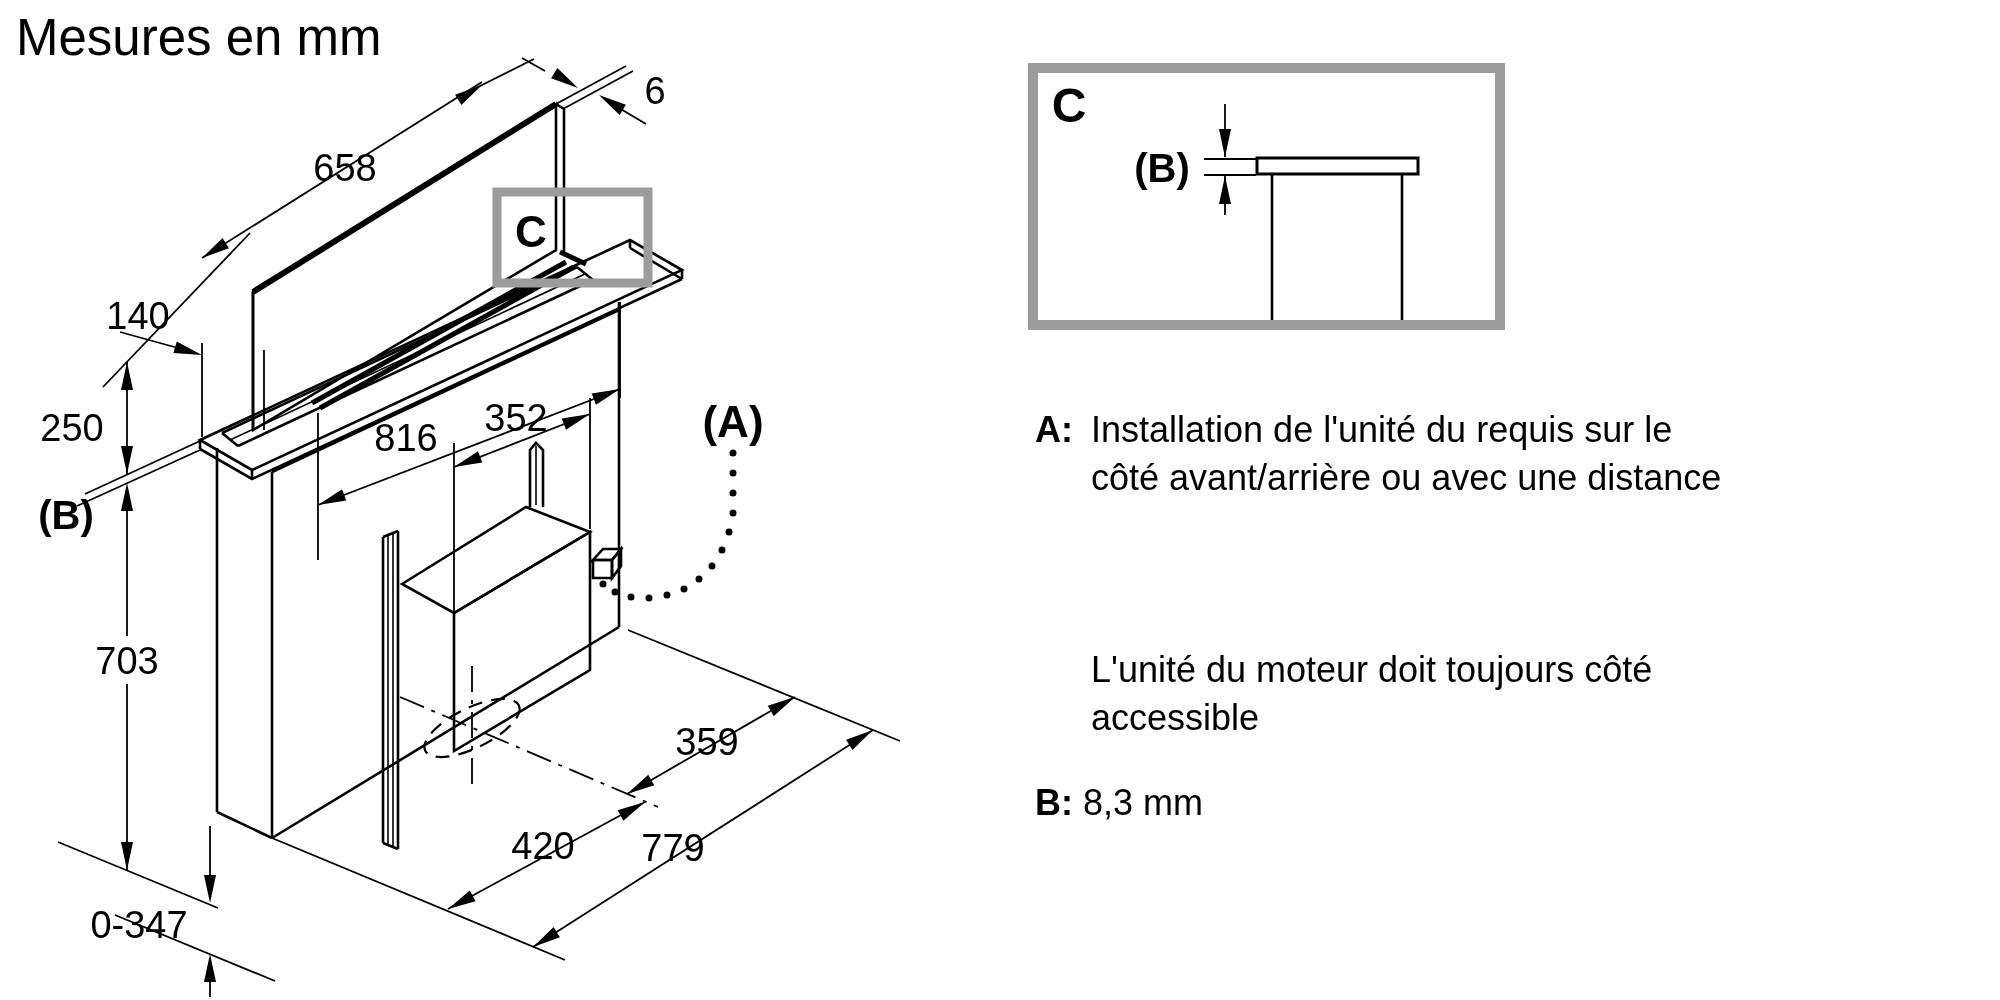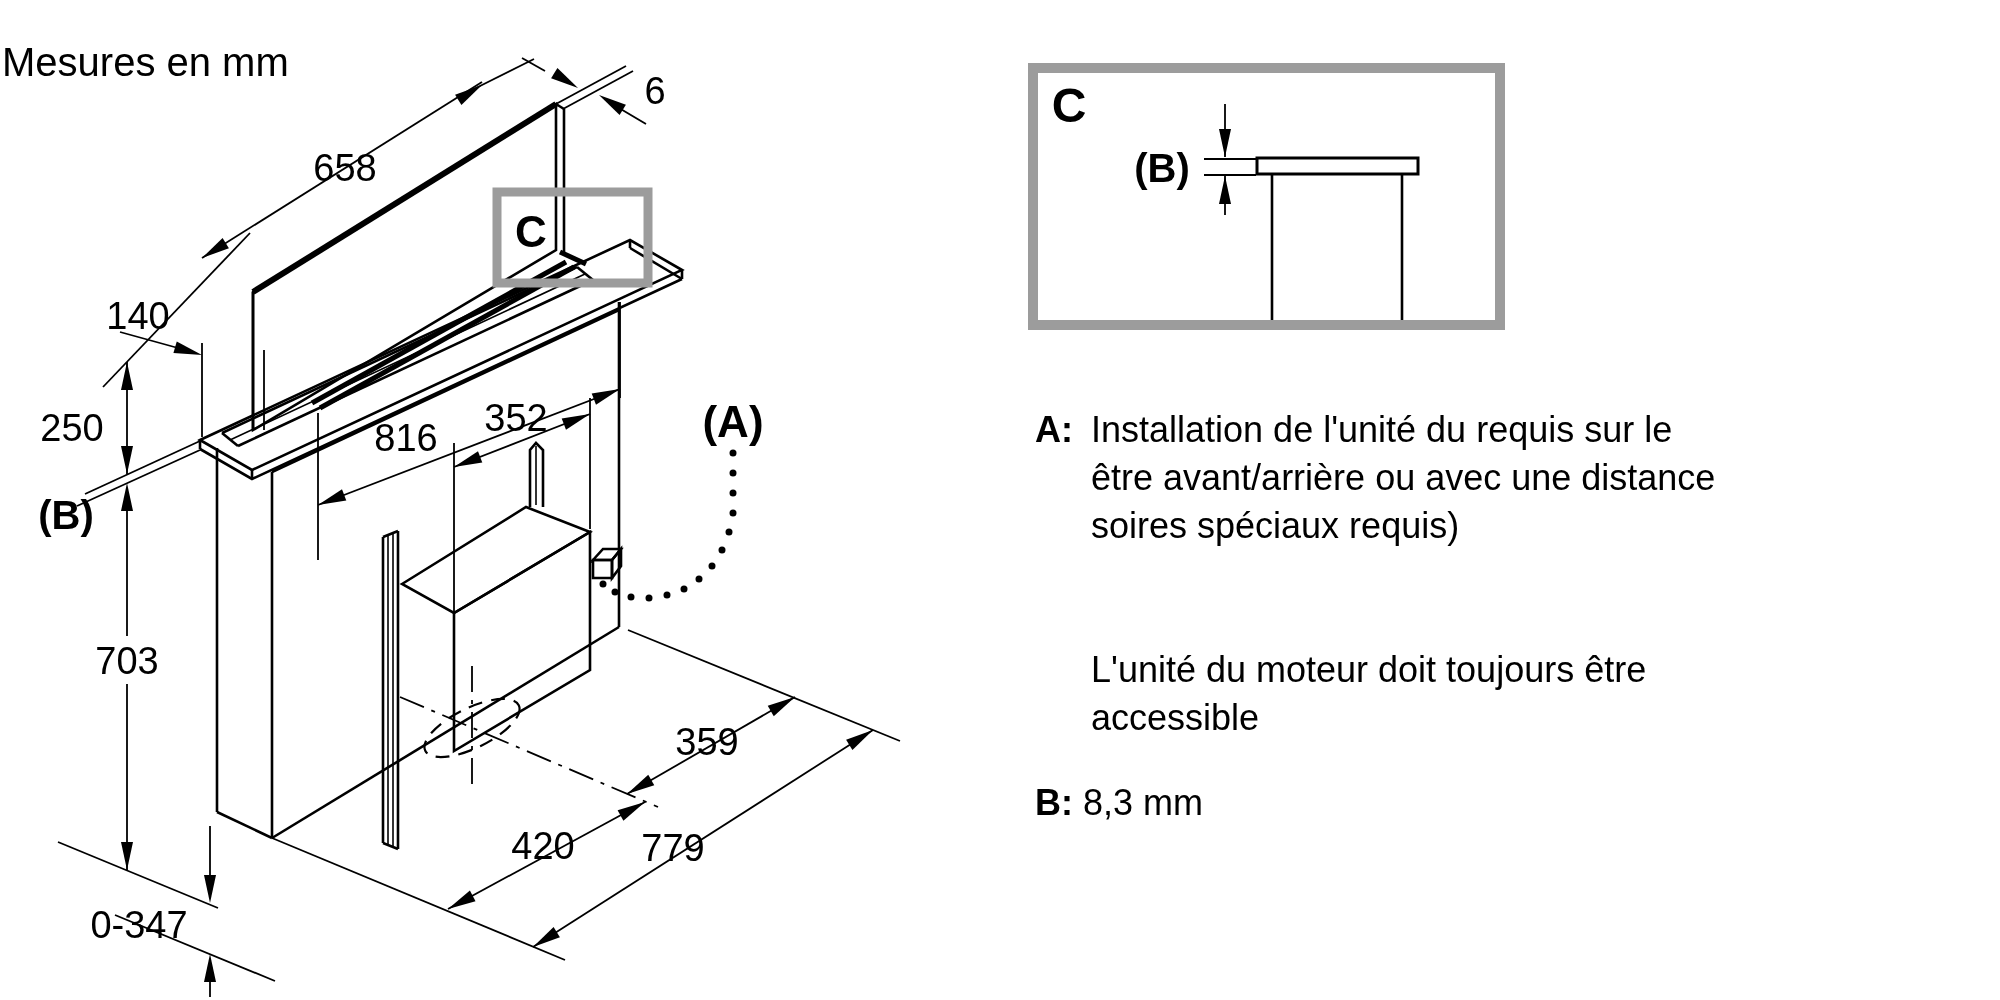--- a/index.html
+++ b/index.html
@@ -1,19 +1,19 @@
 <!DOCTYPE html>
 <html><head>
 <meta charset="utf-8">
 <style>
   html,body{margin:0;padding:0;background:#fff;}
   .canvas{position:relative;width:2000px;height:1000px;background:#fff;overflow:hidden;
           font-family:"Liberation Sans", sans-serif;color:#000;}
   .canvas svg{position:absolute;top:0;left:0;}
-  .page-title{position:absolute;left:2px;top:8px;font-size:40px;letter-spacing:0px;margin-top:32px;}
+  .page-title{position:absolute;left:16px;top:8px;font-size:51px;letter-spacing:0px;}
   .dim{font-size:38px;fill:#000;}
   .ref{font-size:44px;font-weight:bold;fill:#000;}
   .note-a{position:absolute;left:1035px;top:406px;display:flex;font-size:36px;line-height:48px;}
   .note-a .key{font-weight:bold;width:56px;flex:0 0 56px;}
   .note-a2{position:absolute;left:1091px;top:646px;font-size:36px;line-height:48px;}
   .note-b{position:absolute;left:1035px;top:779px;display:flex;font-size:36px;line-height:48px;}
   .note-b .key{font-weight:bold;margin-right:10px;}
   .thin{stroke:#000;stroke-width:1.6;fill:none;}
   .med{stroke:#000;stroke-width:2.6;fill:none;}
   .thick{stroke:#000;stroke-width:6;fill:none;}
@@ -217,27 +217,26 @@
       <use href="#ah" transform="translate(1225,176) rotate(-90)"></use>
     </g>
   </svg>
 
   <div class="page-title">Mesures en mm</div>
 
   <div class="note-a">
     <span class="key">A:</span>
     <div>
       <div>Installation de l'unité du requis sur le</div>
-      <div>être avant/arrière ou avec une distance</div>
-      <div>soires spéciaux requis)</div>
+      <div>côté avant/arrière ou avec une distance</div>
     </div>
   </div>
 
   <div class="note-a2">
-    <div>L'unité du moteur doit toujours être</div>
+    <div>L'unité du moteur doit toujours côté</div>
     <div>accessible</div>
   </div>
 
   <div class="note-b">
     <span class="key">B:</span>
     <span>8,3 mm</span>
   </div>
 
 </div>
 

